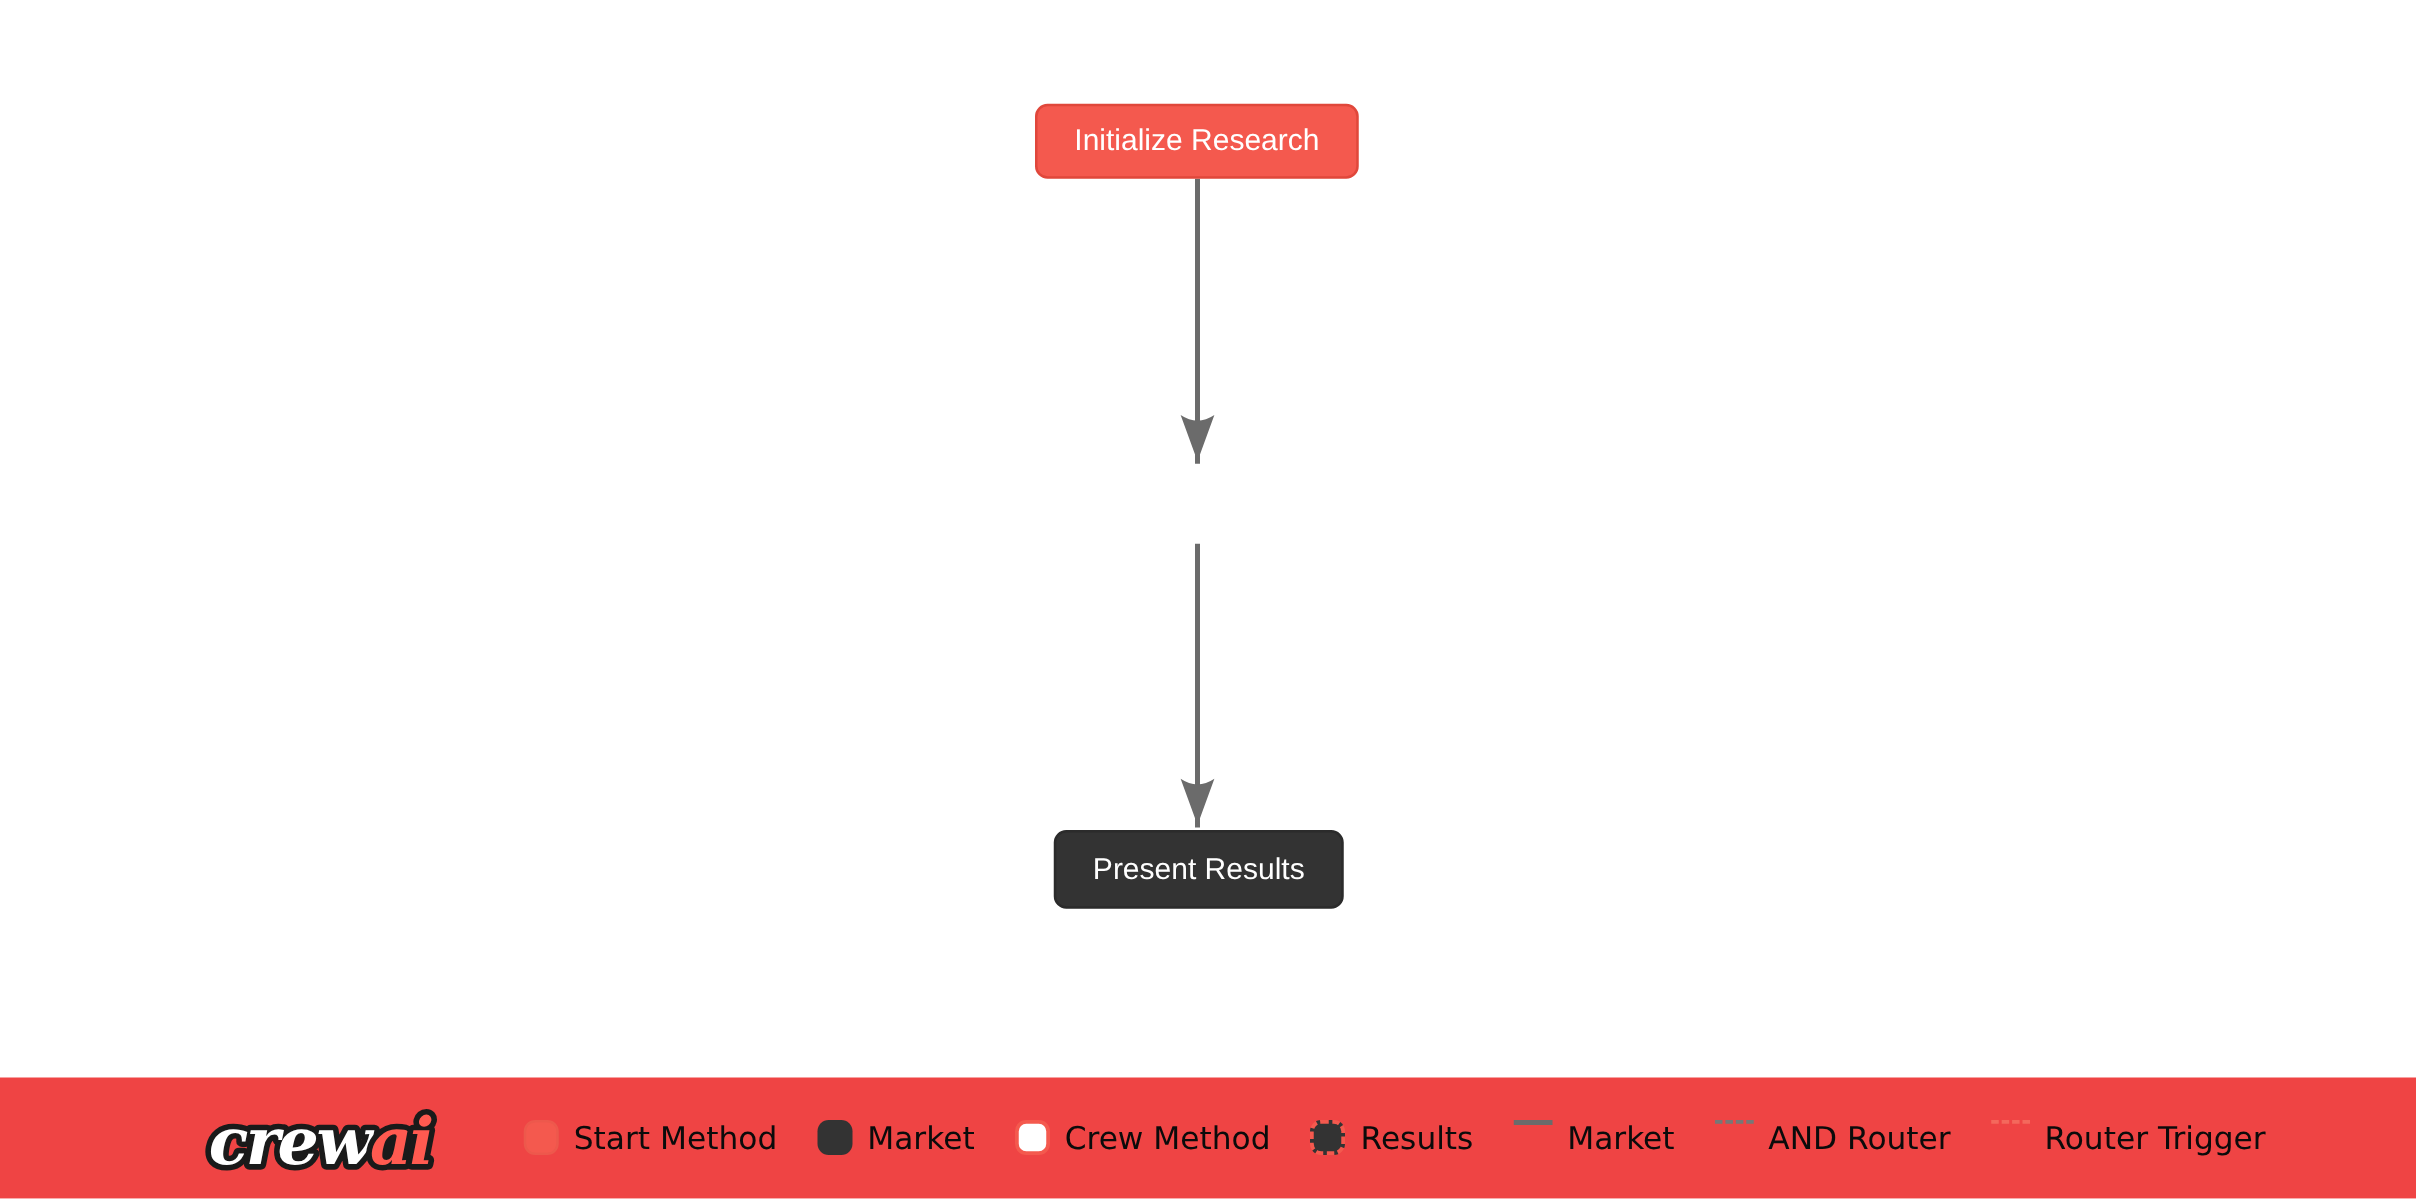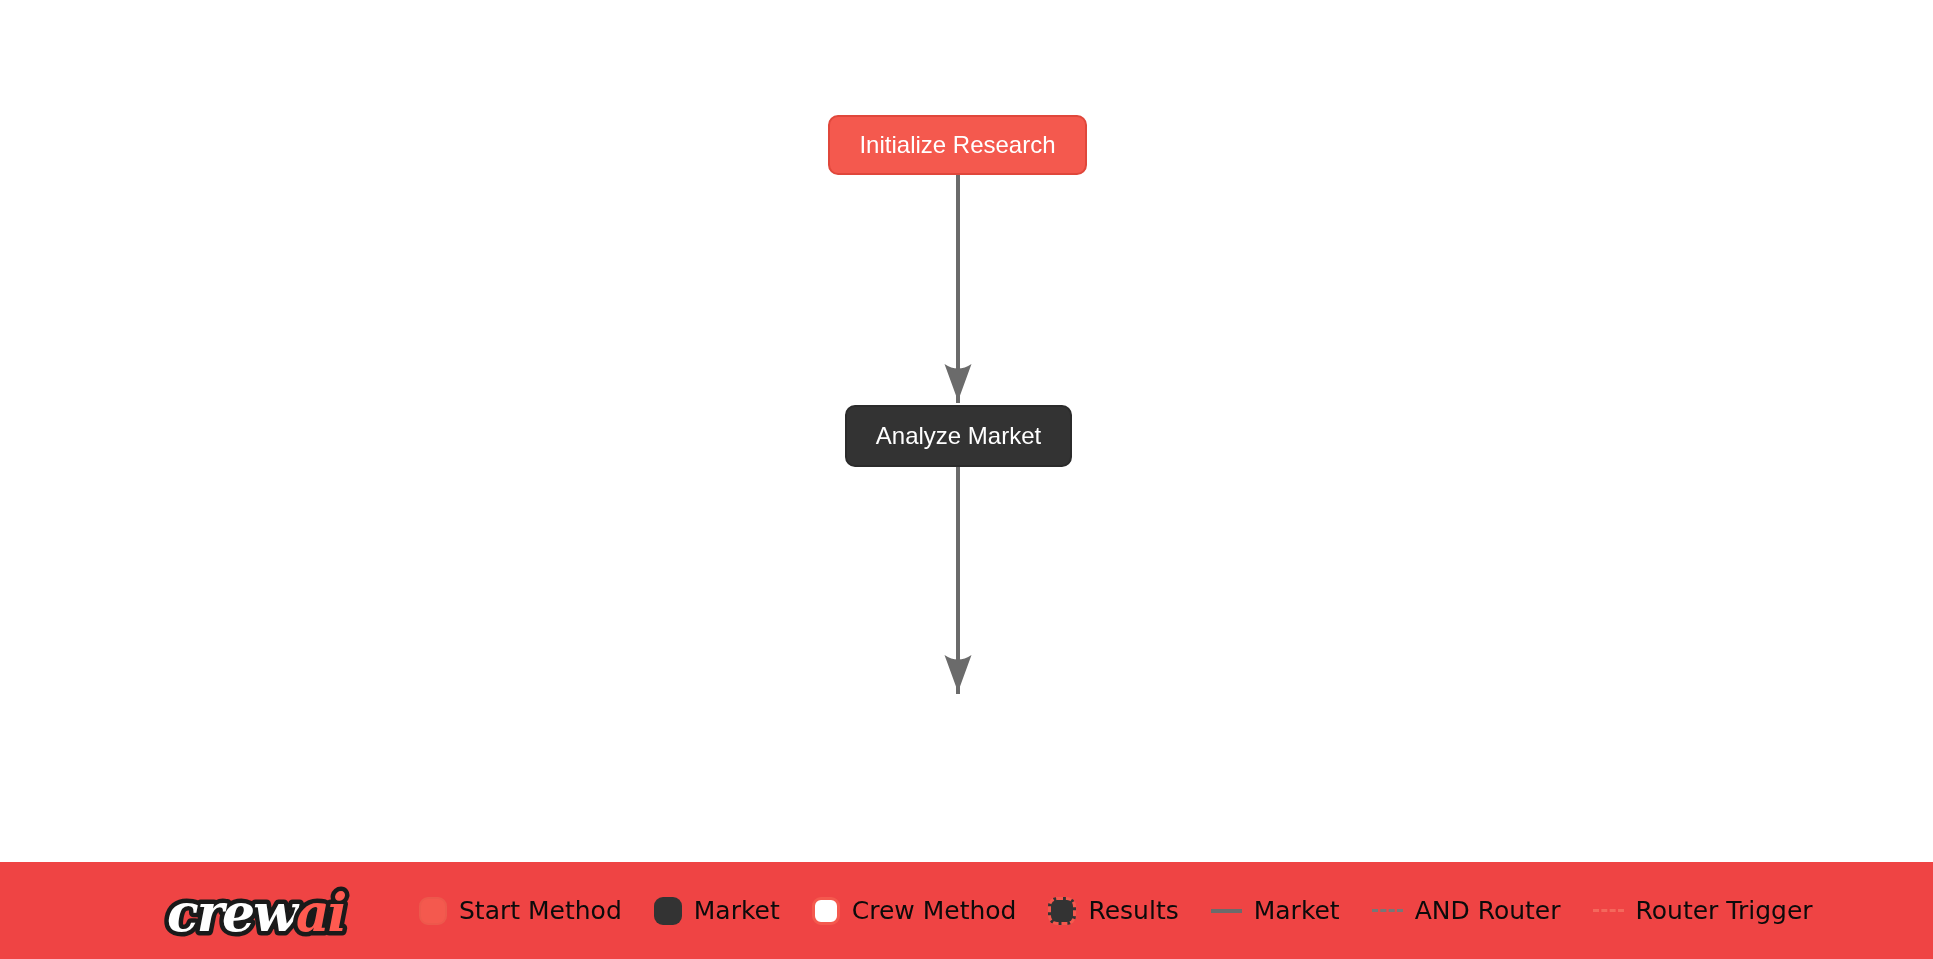--- a/index.html
+++ b/index.html
@@ -11,21 +11,20 @@
     overflow: hidden;
     font-family: "DejaVu Sans", sans-serif;
   }
 
   
   .canvas {
     position: absolute;
     left: 0; top: 0;
     width: 1757px;
     height: 862px;
-    margin-top: 32px;
   }
   .edges {
     position: absolute;
     left: 0; top: 0;
   }
   .node {
     position: absolute;
     box-sizing: border-box;
     display: flex;
     align-items: center;
@@ -63,21 +62,21 @@
   .legend-items {
     display: flex;
     align-items: center;
     gap: 32px;
     margin-left: 32px;
     font-size: 25px;
     color: #0B0B0B;
   }
   .legend-item {
     display: flex;
-    align-items: center;
+    align-items: flex-start;
     gap: 12px;
     white-space: nowrap;
   }
   .swatch {
     width: 28px;
     height: 28px;
     border-radius: 9px;
     box-sizing: border-box;
     flex: 0 0 auto;
   }
@@ -106,22 +105,22 @@
         <path d="M 958 369 L 944.5 332 Q 958 341 971.5 332 Z" fill="#6B6B6B"></path>
       </g>
       <g>
         <line x1="958" y1="435" x2="958" y2="662" stroke="#6B6B6B" stroke-width="4"></line>
         <path d="M 958 660 L 944.5 623 Q 958 632 971.5 623 Z" fill="#6B6B6B"></path>
       </g>
     </svg>
 
     <div class="node node-start" id="node-1">Initialize Research</div>
 
-    <div class="node node-method" id="node-2">Analyze Market</div>
 
+    <div class="node node-method" id="node-3">Present Results</div>
   </div>
 
   <div class="legend-bar">
 
     <svg class="logo" viewBox="0 0 224 70">
       <text x="4" y="55" font-family="DejaVu Serif, serif" font-style="italic" font-weight="bold" font-size="52" stroke="#1A1A1A" stroke-width="9" paint-order="stroke" stroke-linejoin="round" letter-spacing="-2"><tspan fill="#FFFFFF">crew</tspan><tspan fill="#FF5A50">ai</tspan></text>
     </svg>
 
     <div class="legend-items">
 

